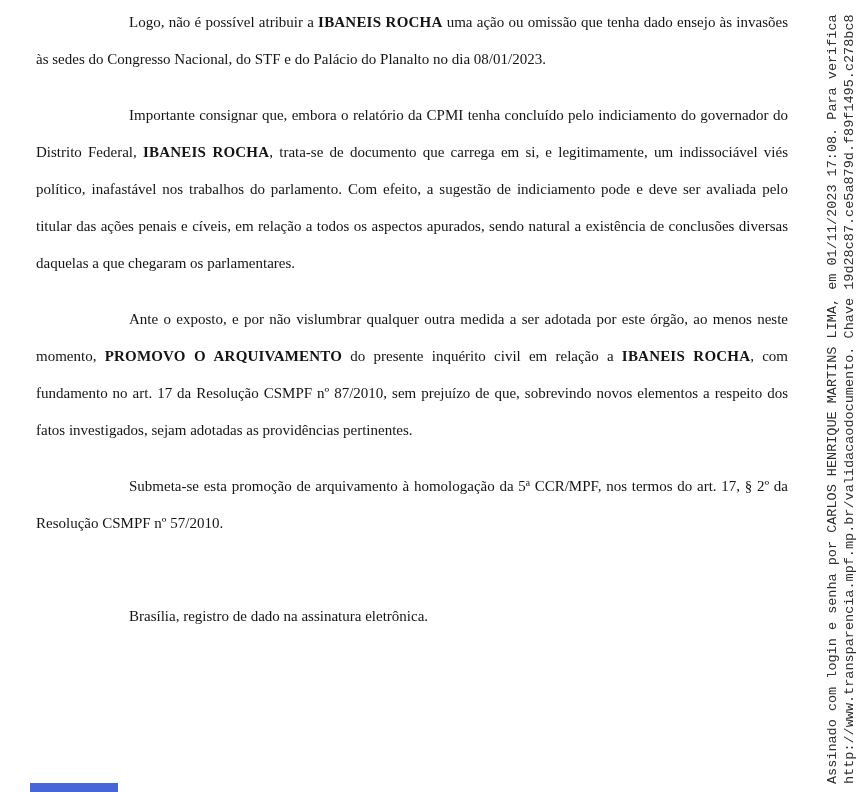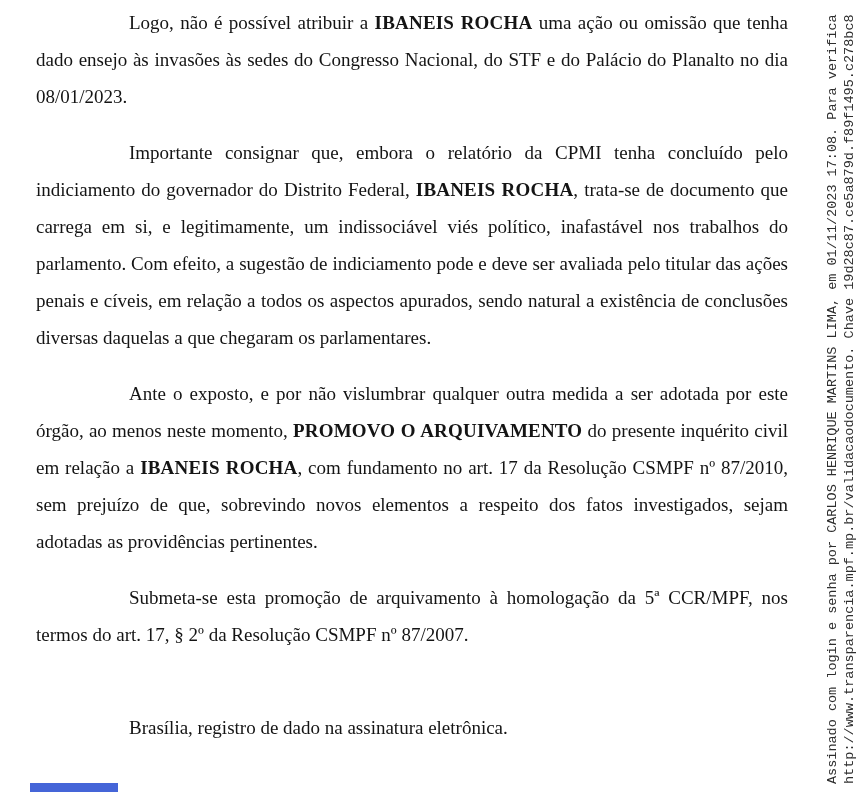--- a/index.html
+++ b/index.html
@@ -13,21 +13,21 @@
     height: 792px;
     background: #ffffff;
     overflow: hidden;
     font-family: "Liberation Serif", serif;
   }
   .doc-body {
     position: absolute;
     left: 36px;
     top: 4px;
     width: 752px;
-    font-size: 19px;
+    font-size: 15px;
     line-height: 37px;
     color: #141414;
     text-align: justify;
   }
   .para {
     margin: 0 0 19px 0;
     text-indent: 93px;
   }
   .para b {
     font-weight: bold;
@@ -70,21 +70,21 @@
 <div class="page">
 
   <div class="doc-body">
 
     <p class="para"><span>Logo, não é possível atribuir a </span><b>IBANEIS ROCHA</b><span> uma ação ou omissão que tenha dado ensejo às invasões às sedes do Congresso Nacional, do STF e do Palácio do Planalto no dia 08/01/2023.</span></p>
 
     <p class="para"><span>Importante consignar que, embora o relatório da CPMI tenha concluído pelo indiciamento do governador do Distrito Federal, </span><b>IBANEIS ROCHA</b><span>, trata-se de documento que carrega em si, e legitimamente, um indissociável viés político, inafastável nos trabalhos do parlamento. Com efeito, a sugestão de indiciamento pode e deve ser avaliada pelo titular das ações penais e cíveis, em relação a todos os aspectos apurados, sendo natural a existência de conclusões diversas daquelas a que chegaram os parlamentares.</span></p>
 
     <p class="para"><span>Ante o exposto, e por não vislumbrar qualquer outra medida a ser adotada por este órgão, ao menos neste momento, </span><b>PROMOVO O ARQUIVAMENTO</b><span> do presente inquérito civil em relação a </span><b>IBANEIS ROCHA</b><span>, com fundamento no art. 17 da Resolução CSMPF nº 87/2010, sem prejuízo de que, sobrevindo novos elementos a respeito dos fatos investigados, sejam adotadas as providências pertinentes.</span></p>
 
-    <p class="para"><span>Submeta-se esta promoção de arquivamento à homologação da 5ª CCR/MPF, nos termos do art. 17, § 2º da Resolução CSMPF nº 87/2007.</span></p>
+    <p class="para"><span>Submeta-se esta promoção de arquivamento à homologação da 5ª CCR/MPF, nos termos do art. 17, § 2º da Resolução CSMPF nº 57/2010.</span></p>
 
     <p class="para para-closing"><span>Brasília, registro de dado na assinatura eletrônica.</span></p>
 
   </div>
 
   <div class="signature-strip">
     <div class="sig-line">Assinado com login e senha por CARLOS HENRIQUE MARTINS LIMA, em 01/11/2023 17:08. Para verifica</div>
     <div class="sig-line">http://www.transparencia.mpf.mp.br/validacaodocumento. Chave 19d28c87.ce5a879d.f89f1495.c278bc8</div>
   </div>
 

